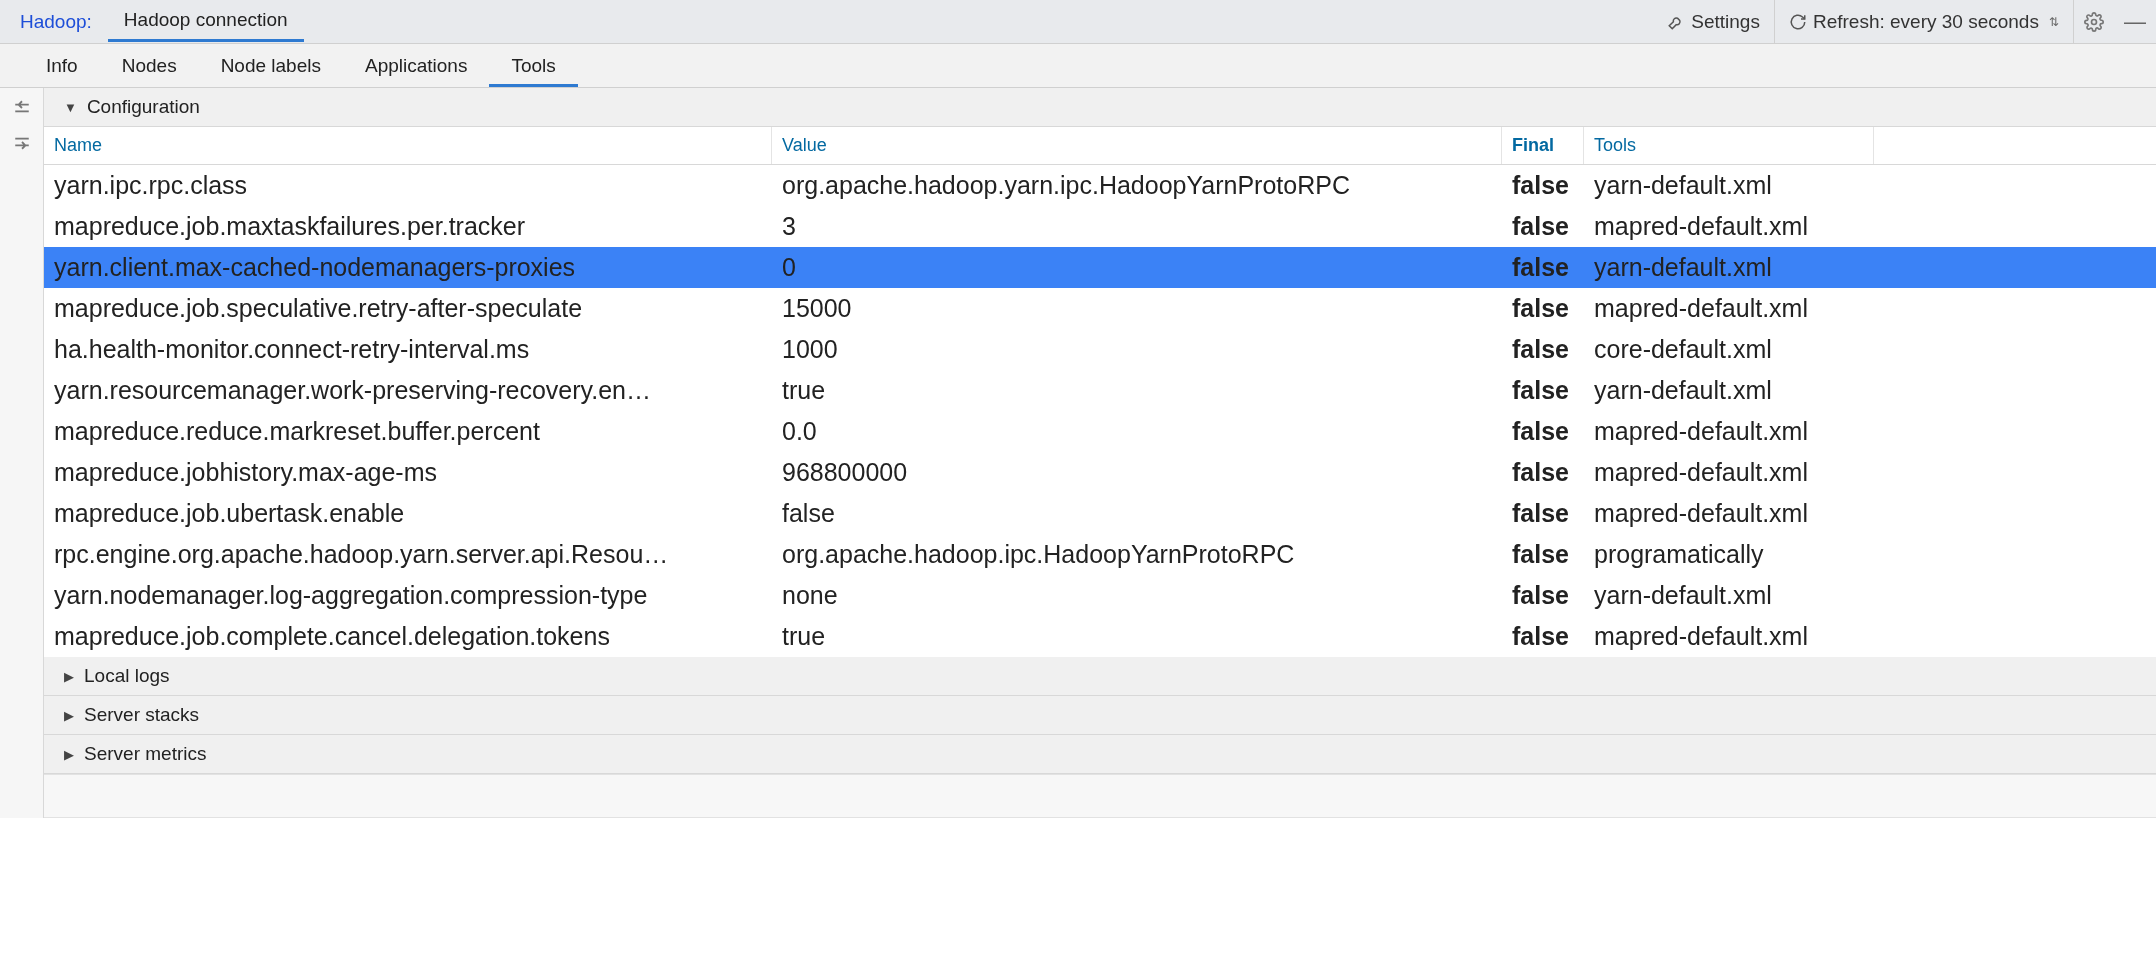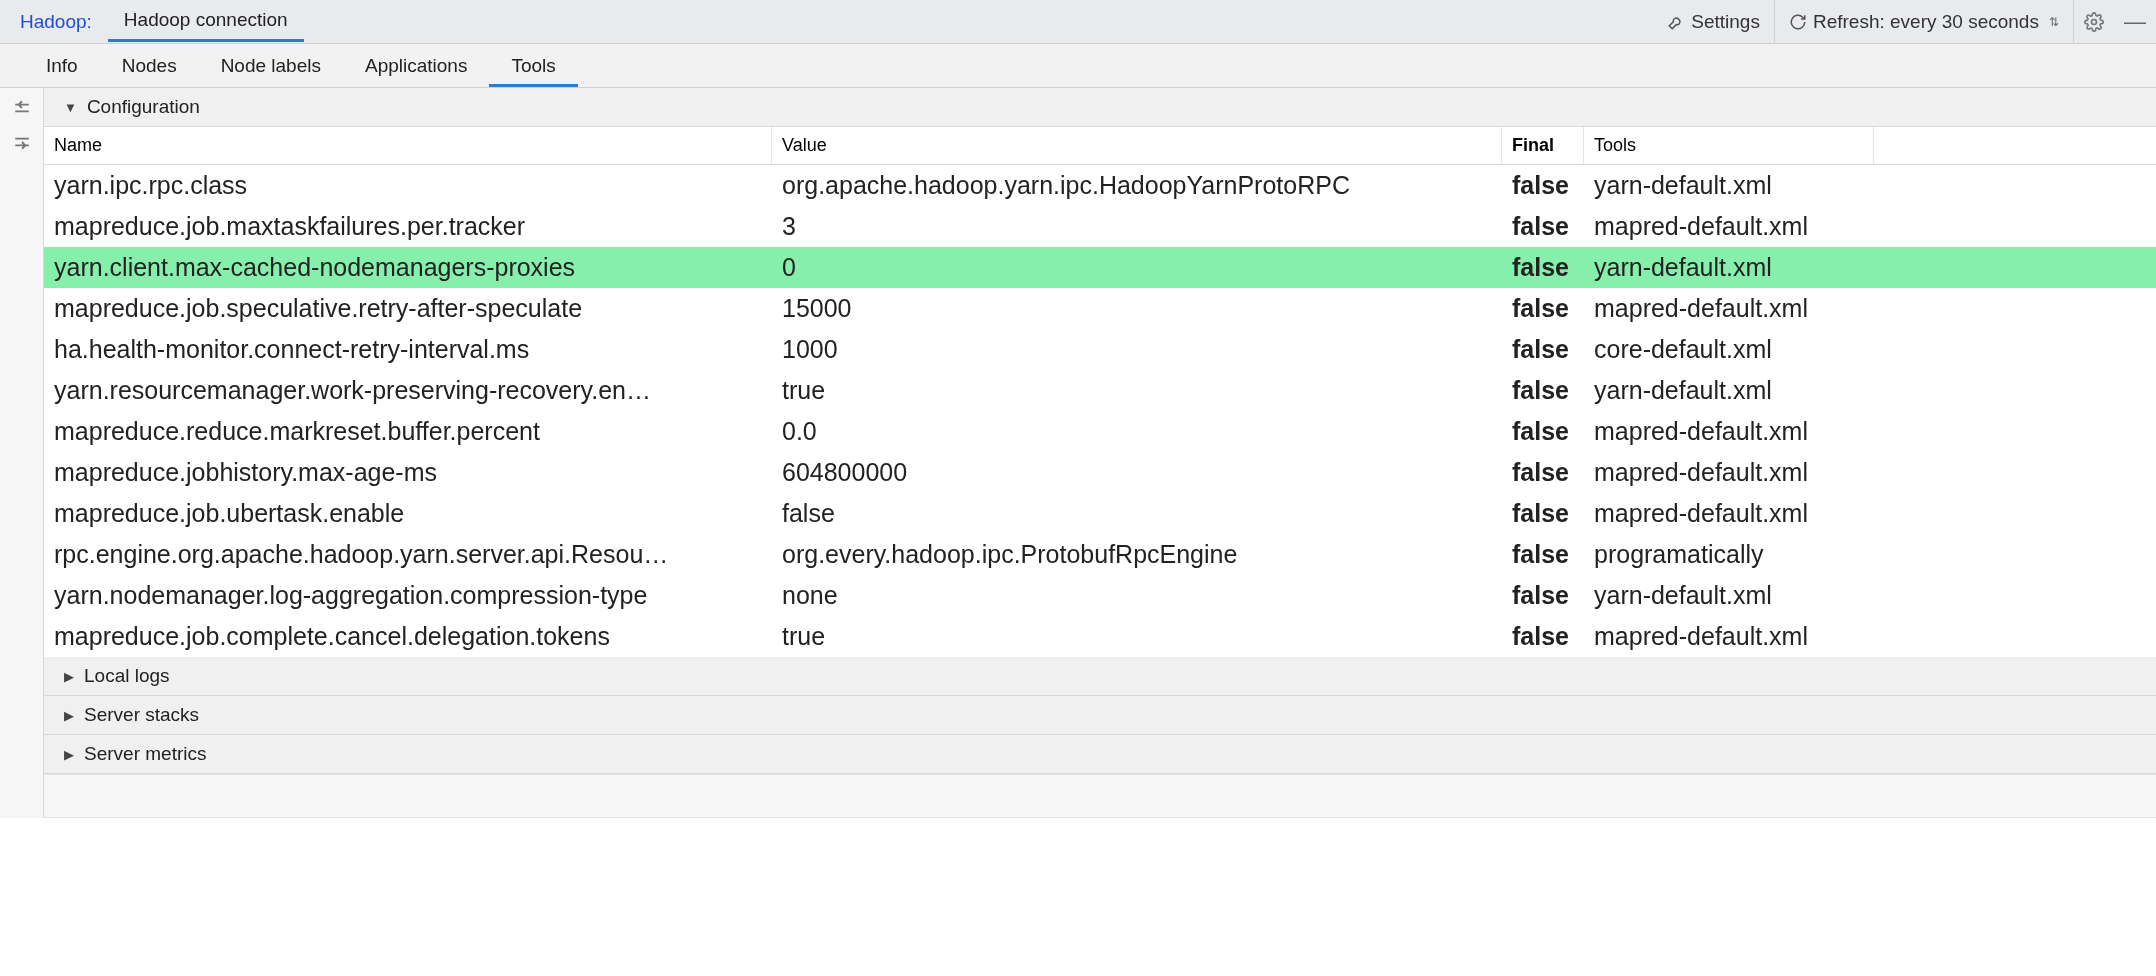--- a/index.html
+++ b/index.html
@@ -96,39 +96,39 @@
   font-size: 19px;
   gap: 10px;
   cursor: pointer;
 }
 .tri { font-size: 13px; color: #444; }
 .table-header-row {
   display: flex;
   background: #fff;
   border-bottom: 1px solid #d8d8d8;
   font-size: 18px;
-  color: #000000;
+  color: #0369a1;
 }
 .table-header-row .th {
   padding: 8px 10px;
   border-right: 1px solid #e4e4e4;
   white-space: nowrap;
   overflow: hidden;
 }
 .col-name   { width: 728px; }
 .col-value  { width: 730px; }
 .col-final  { width: 82px; font-weight: bold;  }
 .col-source { flex: 1; max-width: 290px; }
 
 .table-row {
   display: flex;
   font-size: 25px;
   padding: 0;
 }
-.table-row.selected { background: #86efac; }
+.table-row.selected { background: #3b82f6; }
 .table-row .td {
   padding: 6px 10px;
   white-space: nowrap;
   overflow: hidden;
   text-overflow: ellipsis;
 }
 .blank-strip { height: 44px; background:#f7f7f7; border-top:1px solid #e2e2e2; border-bottom:1px solid #e2e2e2;}
 </style>
 </head>
 <body>
@@ -236,33 +236,33 @@
           <div class="td col-source">yarn-default.xml</div>
         </div>
         <div class="table-row">
           <div class="td col-name">mapreduce.reduce.markreset.buffer.percent</div>
           <div class="td col-value">0.0</div>
           <div class="td col-final">false</div>
           <div class="td col-source">mapred-default.xml</div>
         </div>
         <div class="table-row">
           <div class="td col-name">mapreduce.jobhistory.max-age-ms</div>
-          <div class="td col-value">604800000</div>
+          <div class="td col-value">968800000</div>
           <div class="td col-final">false</div>
           <div class="td col-source">mapred-default.xml</div>
         </div>
         <div class="table-row">
           <div class="td col-name">mapreduce.job.ubertask.enable</div>
           <div class="td col-value">false</div>
           <div class="td col-final">false</div>
           <div class="td col-source">mapred-default.xml</div>
         </div>
         <div class="table-row">
           <div class="td col-name">rpc.engine.org.apache.hadoop.yarn.server.api.Resou…</div>
-          <div class="td col-value">org.every.hadoop.ipc.ProtobufRpcEngine</div>
+          <div class="td col-value">org.apache.hadoop.ipc.HadoopYarnProtoRPC</div>
           <div class="td col-final">false</div>
           <div class="td col-source">programatically</div>
         </div>
         <div class="table-row">
           <div class="td col-name">yarn.nodemanager.log-aggregation.compression-type</div>
           <div class="td col-value">none</div>
           <div class="td col-final">false</div>
           <div class="td col-source">yarn-default.xml</div>
         </div>
         <div class="table-row">

